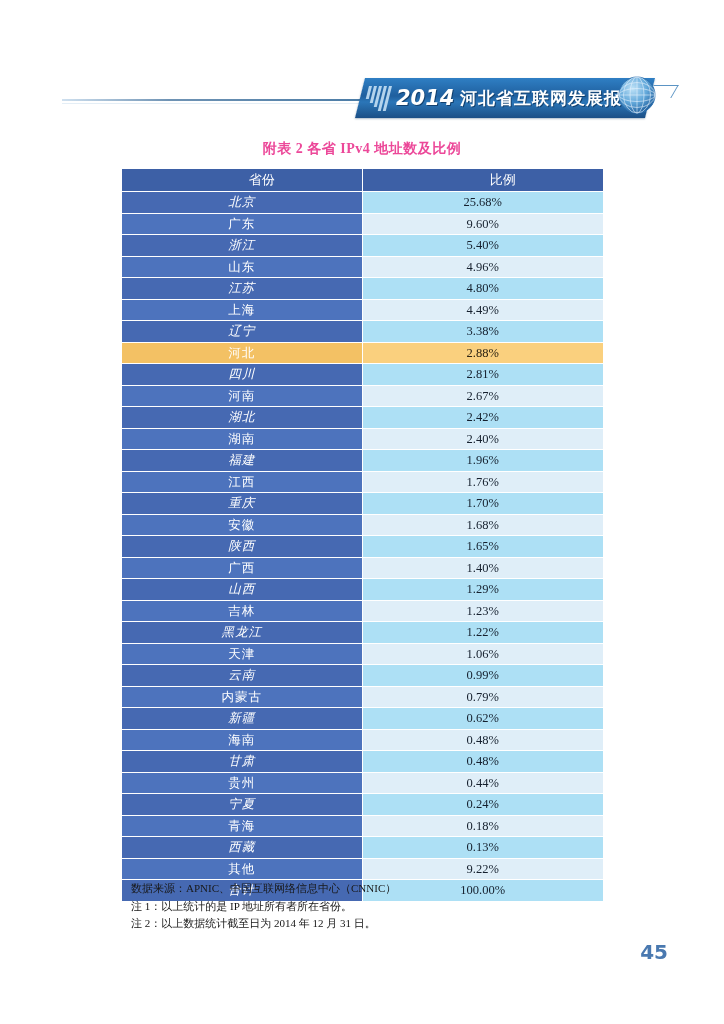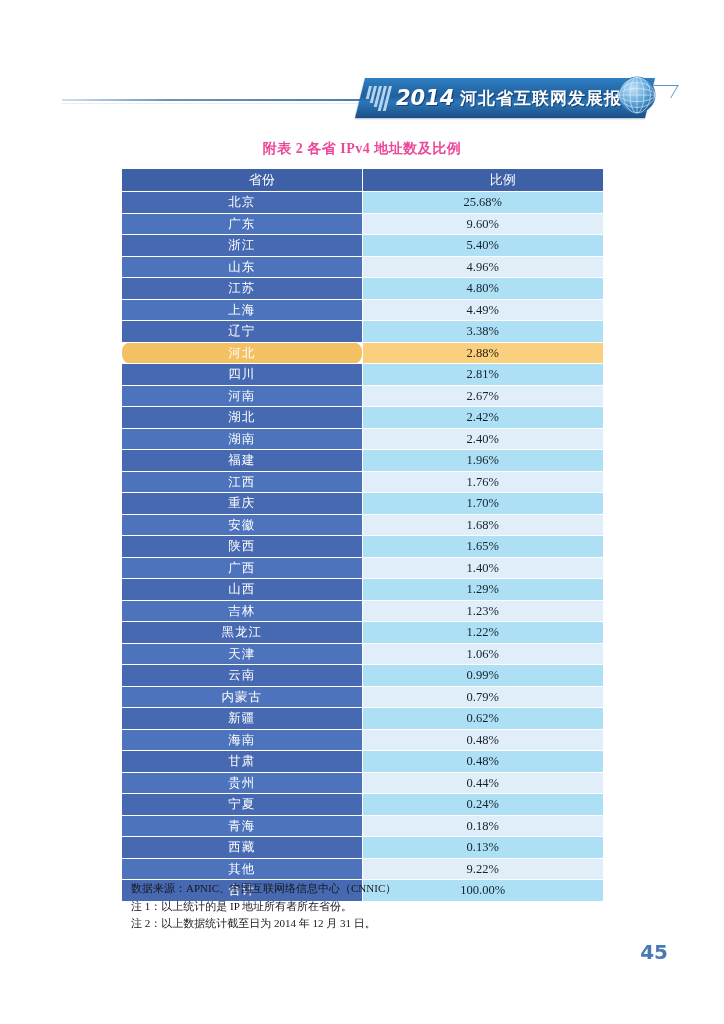--- a/index.html
+++ b/index.html
@@ -162,36 +162,35 @@
     padding-left: 40px;
   }
   .data-table thead th.h-prov { background: #3d60a6; }
   .data-table thead th.h-pct  { background: #3d60a6; }
 
   
   td.prov {
     color: #ffffff;
     letter-spacing: 1px;
   }
-  tr.odd  td.prov { background: #4669b2; }
+  tr.odd  td.prov { background: #4669b2; font-style: italic; }
   tr.even td.prov { background: #4d73bd; }
 
   
   td.pct {
     color: #15202e;
     font-family: "Liberation Serif", "DejaVu Serif", serif;
   }
   tr.odd  td.pct { background: #ade0f5; }
   tr.even td.pct { background: #dfeef8; }
 
   
   tr.highlight td.prov {
     background: #f3c164;
     color: #ffffff;
-    border-radius: 9px;
   }
   tr.highlight td.pct {
     background: #fad07e;
     color: #2b2313;
   }
 
   
   tr.total td.prov { background: #4669b2; }
   tr.total td.pct  { background: #ade0f5; margin-top: 12px; }
 

